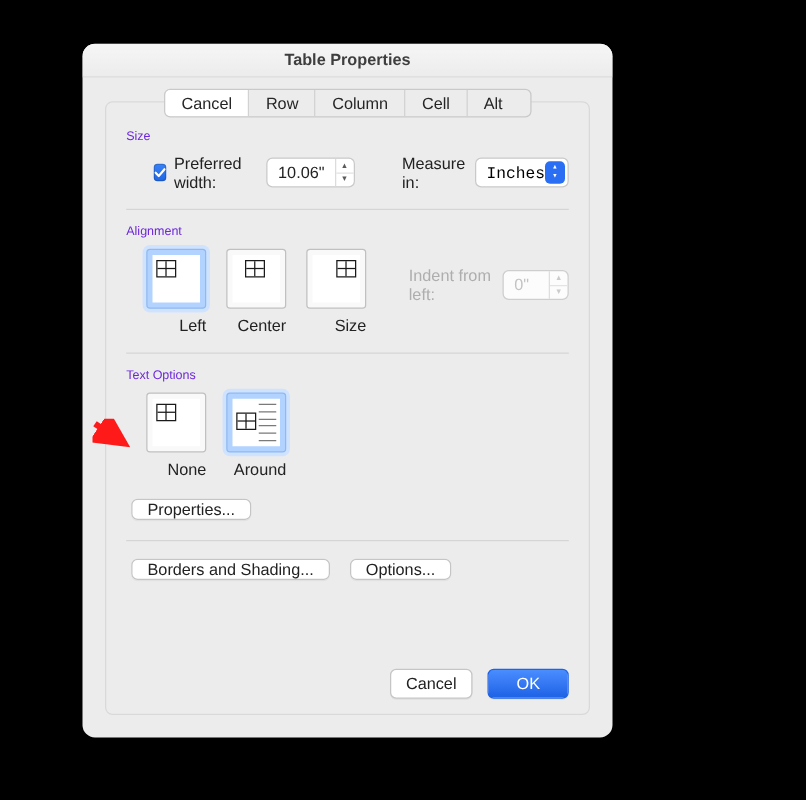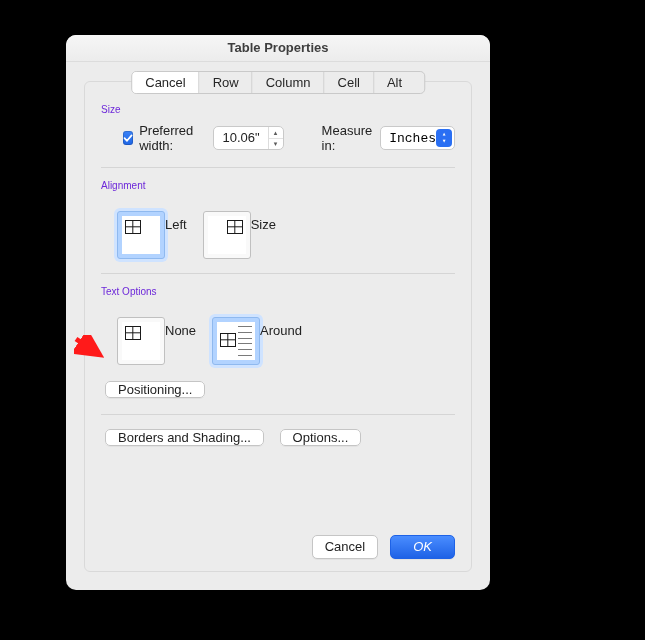--- a/index.html
+++ b/index.html
@@ -156,21 +156,21 @@
     flex-direction:column;
     align-items:center;
     justify-content:center;
     color:#fff;
     font-size:7px;
     line-height:7px;
   }
 
   
   .pick-row { display:flex; gap:16px; margin-left:16px; }
-  .pick-col { display:flex; flex-direction:row; align-items:flex-start;margin-top:12px; }
+  .pick-col { display:flex; flex-direction:column; align-items:flex-end; }
   .pick {
     width: 48px;
     height: 48px;
     border: 1px solid #c0c0c0;
     border-radius: 3px;
     background: #f9f9f9;
     padding: 4px;
     box-sizing: border-box;
   }
   .pick.selected {
@@ -234,21 +234,20 @@
     color:#222;
     cursor: default;
     box-shadow: 0 1px 0 rgba(0,0,0,0.04);
   }
   .btn.primary {
     background: linear-gradient(#4a8dff,#1e62e6);
     border-color: #1e62e6;
     color:#fff;
     font-weight:500;
     padding: 0 22px;
-    font-style: italic;
   }
   .footer {
     position:absolute;
     right:16px;
     bottom:12px;
     display:flex;
     gap:12px;
   }
 
   
@@ -310,24 +309,42 @@
             <div class="pick selected">
               <div class="pick-inner">
                   <div class="tbl-icon" style="left:3px;top:4px;"></div>
                 </div>
             </div>
             <div class="pick-label">Left</div>
           </div>
           <div class="pick-col">
             <div class="pick">
               <div class="pick-inner">
+                  <div class="tbl-icon" style="left:10px;top:4px;"></div>
+                </div>
+            </div>
+            <div class="pick-label">Center</div>
+          </div>
+          <div class="pick-col">
+            <div class="pick">
+              <div class="pick-inner">
                   <div class="tbl-icon" style="right:3px;top:4px;"></div>
                 </div>
             </div>
             <div class="pick-label">Size</div>
+          </div>
+        </div>
+        <div class="row" style="margin-left:34px;margin-top:14px;">
+          <span class="label disabled">Indent from left:</span>
+          <div class="textbox disabled" style="width:68px;margin-left:8px;">
+            <span class="tb-val">0"</span>
+            <div class="stepper">
+                <div style="color:#c6c6c6;">▴</div>
+                <div style="color:#c6c6c6;">▾</div>
+              </div>
           </div>
         </div>
       </div>
 
       <div class="hr"></div>
 
       <div class="section-title">Text Options</div>
       <div class="pick-row">
         <div class="pick-col">
           <div class="pick">
@@ -349,21 +366,21 @@
                   <span></span>
                   <span></span>
                 </div>
             </div>
           </div>
           <div class="pick-label">Around</div>
         </div>
       </div>
 
       <div style="margin:14px 0 0 4px;">
-        <span class="btn">Positioning...</span>
+        <span class="btn">Properties...</span>
       </div>
 
       <div class="hr"></div>
 
       <div style="margin-left:4px;">
         <span class="btn">Borders and Shading...</span>
         <span class="btn" style="margin-left:12px;margin-top:28px;">Options...</span>
       </div>
     </div>
 

